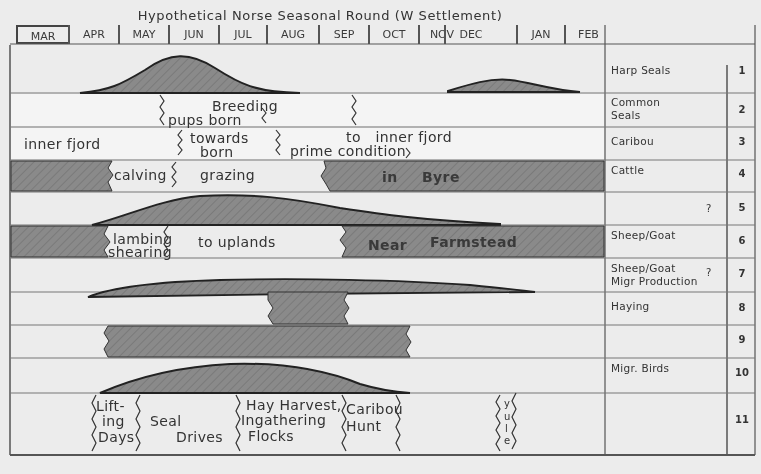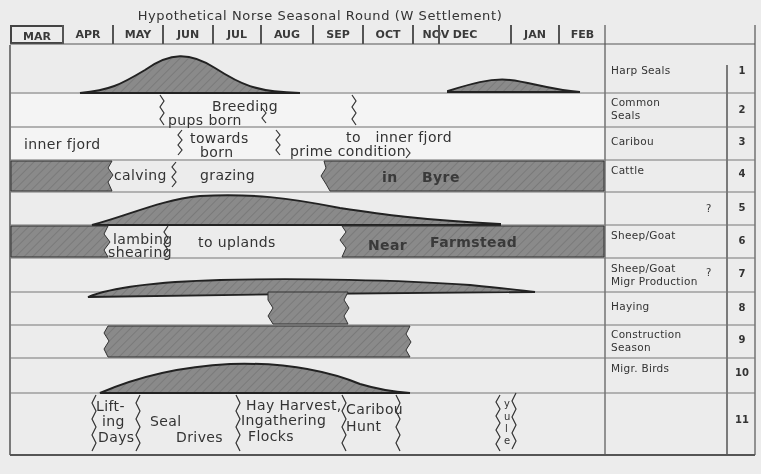--- a/index.html
+++ b/index.html
@@ -2,22 +2,22 @@
 <html><head>
 <meta charset="utf-8">
 <style>
   html, body { margin:0; padding:0; background:#ebebeb; }
   body { width:761px; height:474px; position:relative; overflow:hidden;
          font-family:"DejaVu Sans", sans-serif; color:#2a2a2a; }
   .sheet { position:absolute; left:0; top:0; width:761px; height:474px; background:#ececec; }
   .title { position:absolute; left:100px; top:8px; width:440px; text-align:center;
            font-size:13px; letter-spacing:0.6px; color:#333; }
   .months { position:absolute; left:10px; top:25px; height:19px; width:595px; }
-  .month { position:absolute; top:0; height:19px; font-size:11px; font-weight:bold;
-           line-height:19px; text-align:center; color:#3a3a3a; border-left:2px solid #555; box-sizing:border-box; }
+  .month { position:absolute; top:0; height:19px; font-size:11px; font-weight:normal;
+           line-height:19px; text-align:center; color:#3a3a3a; border-left:2px solid #555; box-sizing:border-box;margin-left:6px; }
   .month.first { border:2px solid #444; border-right:none; }
   .rowlabel { position:absolute; left:611px; font-size:10.5px; line-height:13px; color:#333; letter-spacing:0.3px; }
   .rownum { position:absolute; left:731px; width:22px; text-align:center; font-size:10px; font-weight:bold; color:#333; }
   .q { position:absolute; left:706px; font-size:10px; color:#333; }
   .bandtext { position:absolute; font-size:14px; color:#333; letter-spacing:0.4px; line-height:13px; white-space:nowrap; }
   .darktext { color:#3a3a3a; font-weight:bold; }
   svg.chart { position:absolute; left:0; top:0; }
 </style>
 </head>
 <body>
@@ -153,21 +153,20 @@
 
   <div class="rowlabel" style="top:64px"><span>Harp Seals</span></div>
   <div class="rowlabel" style="top:96px"><span>Common</span><br><span>Seals</span></div>
   <div class="rowlabel" style="top:135px"><span>Caribou</span></div>
   <div class="rowlabel" style="top:164px"><span>Cattle</span></div>
   <div class="q" style="top:203px">?</div>
   <div class="rowlabel" style="top:229px"><span>Sheep/Goat</span></div>
   <div class="rowlabel" style="top:262px"><span>Sheep/Goat</span><br><span>Migr Production</span></div>
   <div class="q" style="top:267px">?</div>
   <div class="rowlabel" style="top:300px"><span>Haying</span></div>
-  <div class="rowlabel" style="top:328px"><span>Construction</span><br><span>Season</span></div>
   <div class="rowlabel" style="top:362px"><span>Migr. Birds</span></div>
 
   <div class="rownum" style="top:65px">1</div>
   <div class="rownum" style="top:104px">2</div>
   <div class="rownum" style="top:136px">3</div>
   <div class="rownum" style="top:168px">4</div>
   <div class="rownum" style="top:202px">5</div>
   <div class="rownum" style="top:235px">6</div>
   <div class="rownum" style="top:268px">7</div>
   <div class="rownum" style="top:302px">8</div>

